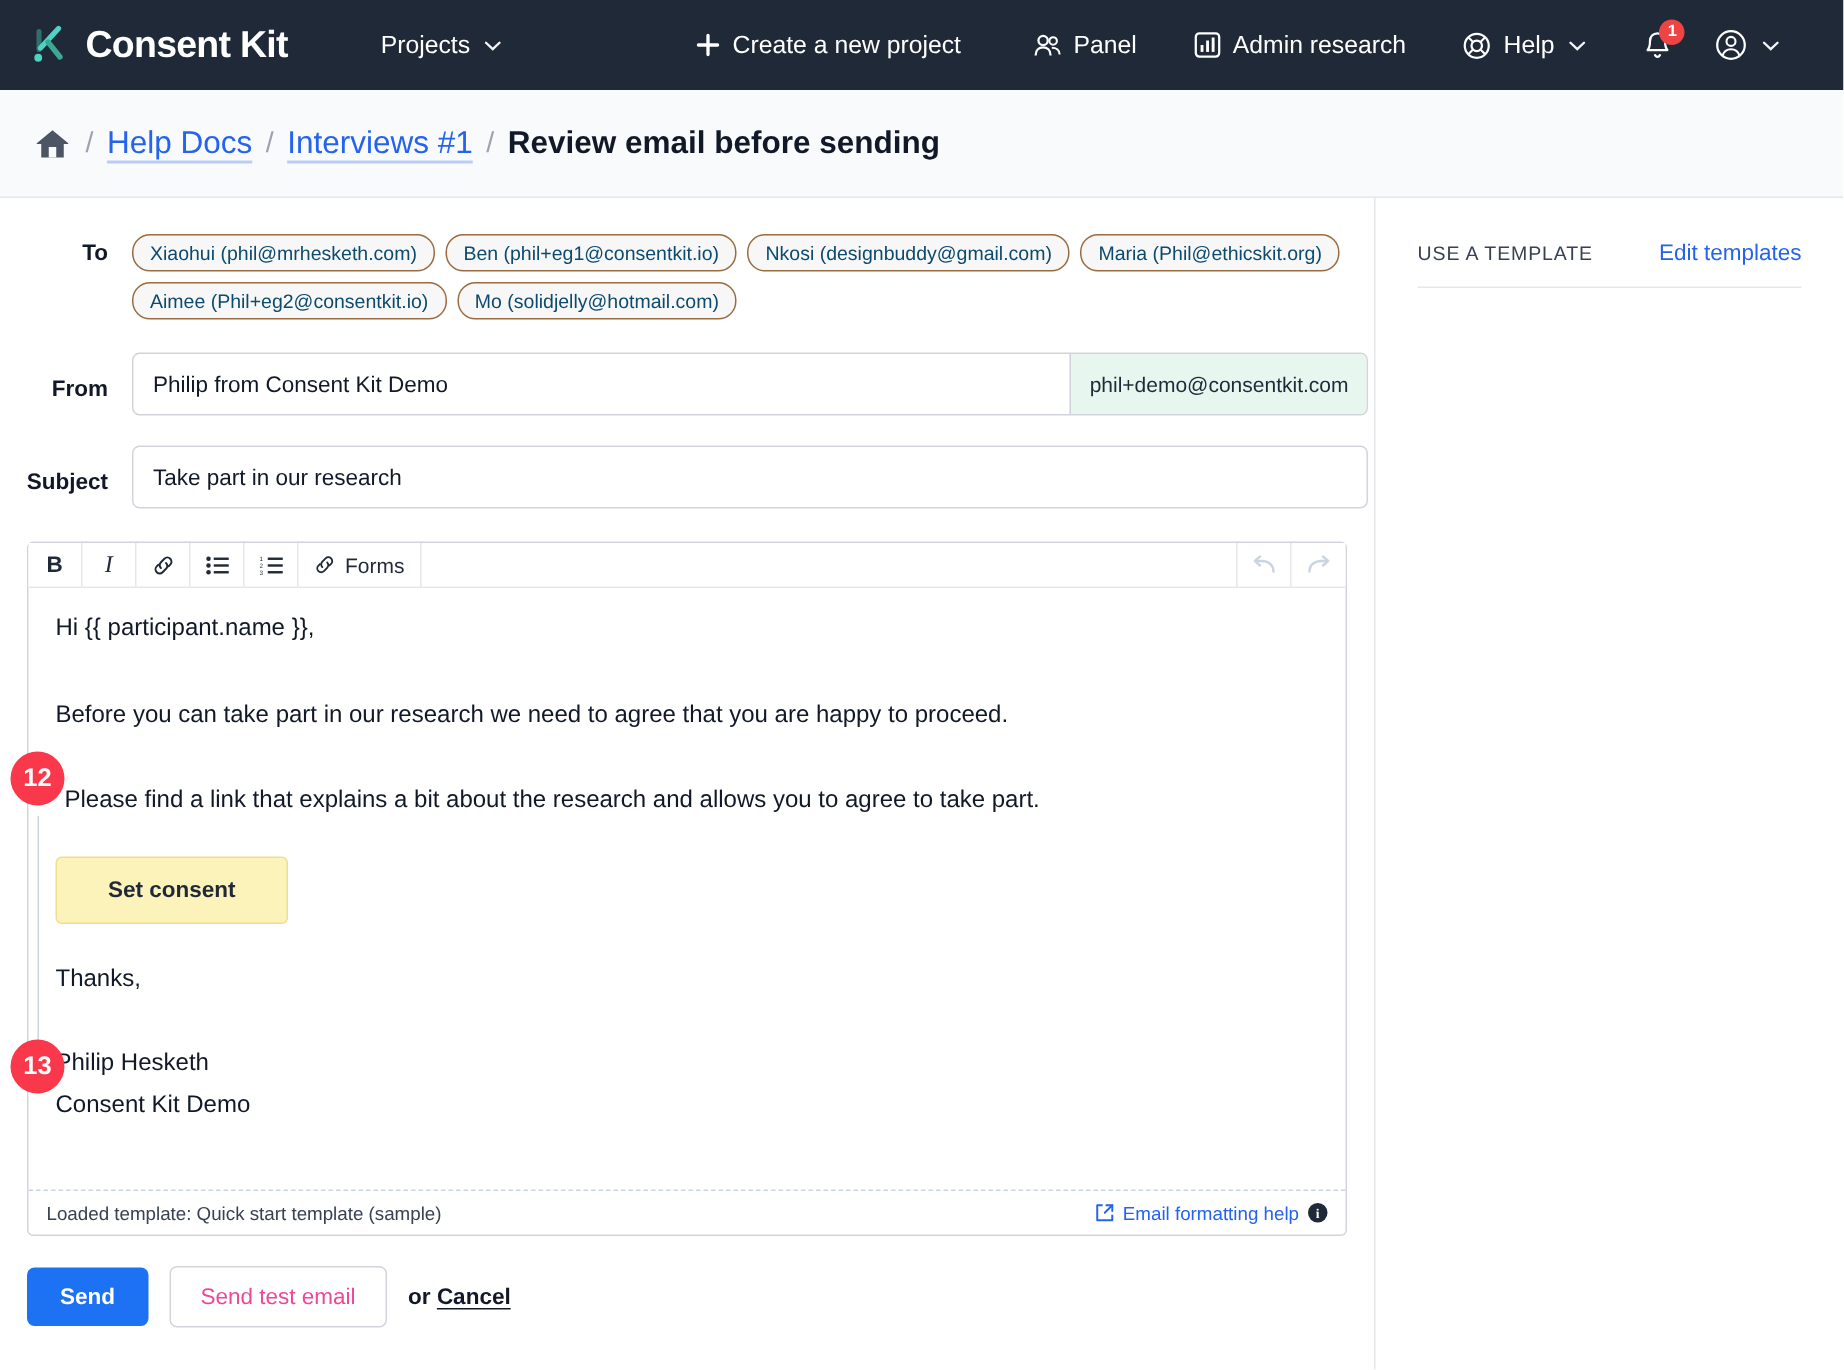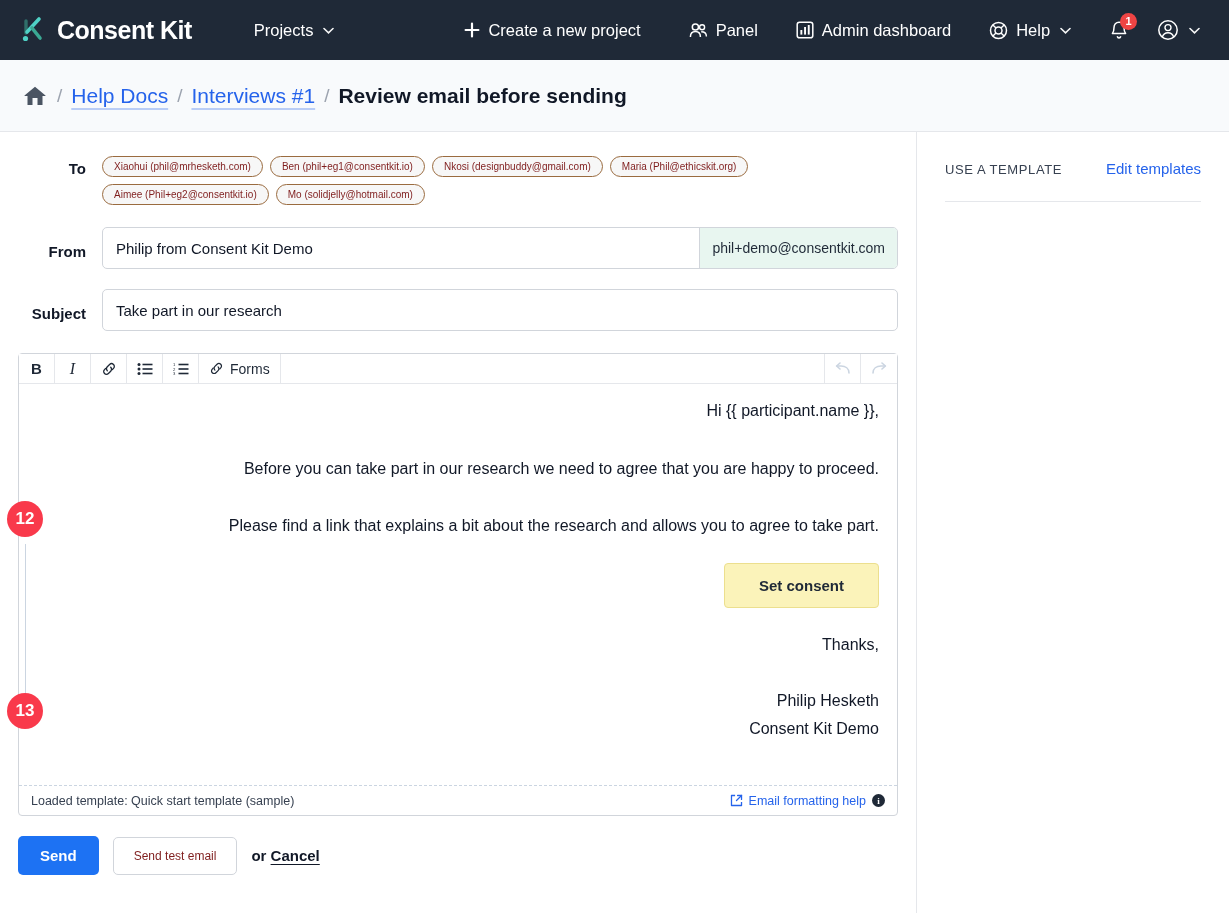--- a/index.html
+++ b/index.html
@@ -57,32 +57,32 @@
   }
   .crumb-sep { font-size: 19px; color: #9ca3af; }
   .crumb-current { font-size: 21px; font-weight: bold; color: #111827; }
 
   
   .page { display: flex; height: 781px; }
   .main { width: 917px; border-right: 1px solid #e5e7eb; position: relative; }
   .sidebar { flex: 1; padding: 28px 28px 0 28px; }
 
   
-  .row { display: flex; padding: 0 18px; }
+  .row { display: flex; padding: 0 4px; }
   .row-to { align-items: flex-start; padding-top: 22px; }
   .row-label {
     width: 84px; flex: none; text-align: right;
     font-size: 15px; font-weight: bold; color: #111827;
     padding-right: 16px; padding-top: 6px;
   }
   .chips { display: flex; flex-wrap: wrap; gap: 7px 7px; padding-top: 2px; }
   .chip {
     border: 1px solid #9a6b3f; border-radius: 12px;
-    background: #f7f7f7; color: #7f1d1d;
-    font-size: 10px; padding: 4px 11px;
+    background: #f7f7f7; color: #0c4a6e;
+    font-size: 13px; padding: 4px 11px;
     white-space: nowrap; cursor: pointer;
   }
 
   .row-from { margin-top: 22px; align-items: center; }
   .from-box {
     flex: 1; display: flex; height: 42px;
     border: 1px solid #d1d5db; border-radius: 5px;
     background: #fff; overflow: hidden;
   }
   .from-input {
@@ -120,21 +120,21 @@
     border-right: 1px solid #e5e7eb; cursor: pointer; color: #1f2937;
     font-size: 14px;
   }
   .tb-btn.wide { width: auto; padding: 0 10px; gap: 6px; font-size: 14px; }
   .tb-spacer { flex: 1; border-right: 1px solid #e5e7eb; }
   .tb-btn.disabled { color: #cbd5e1; border-right: 1px solid #e5e7eb; }
   .tb-btn.last { border-right: none; }
   .tb-bold { font-weight: bold; font-size: 15px; }
   .tb-italic { font-style: italic; font-family: "Liberation Serif", serif; font-size: 16px; }
 
-  .ebody { flex: 1; padding: 16px 18px 0 18px; overflow: hidden; text-align: right; }
+  .ebody { flex: 1; padding: 16px 18px 0 18px; overflow: hidden; }
   .ebody p { font-size: 16px; color: #111827; line-height: 1.35; }
   .p1 { margin-bottom: 36px; }
   .p2 { margin-bottom: 36px; }
   .p3 { margin-bottom: 26px; padding-left: 6px; }
   .consent-btn {
     display: inline-block; background: #fbf3ba; border: 1px solid #ecdf8e;
     border-radius: 4px; padding: 13px 34px;
     font-size: 15px; font-weight: bold; color: #1f2937;
     margin-bottom: 26px; cursor: pointer;
   }
@@ -158,41 +158,41 @@
   .actions {
     display: flex; align-items: center; gap: 14px;
     padding: 20px 18px 0 18px; position: relative;
   }
   .btn-send {
     background: #1d72f3; color: #fff; border: none; border-radius: 5px;
     font-size: 15px; font-weight: bold; padding: 11px 22px;
     cursor: pointer; font-family: inherit;
   }
   .btn-test {
-    background: #fff; color: #7f1d1d; border: 1px solid #d1d5db; border-radius: 5px;
-    font-size: 12px; padding: 11px 20px; cursor: pointer; font-family: inherit;
+    background: #fff; color: #ec4899; border: 1px solid #d1d5db; border-radius: 5px;
+    font-size: 15px; padding: 11px 20px; cursor: pointer; font-family: inherit;
   }
   .or-cancel { font-size: 15px; font-weight: bold; color: #111827; }
   .or-cancel .cancel { text-decoration: underline; text-underline-offset: 3px; cursor: pointer; }
 
   
   .badge {
     position: absolute; width: 36px; height: 36px; border-radius: 50%;
     background: #f9394b; color: #fff;
     display: flex; align-items: center; justify-content: center;
     font-size: 17px; font-weight: bold; z-index: 20;
   }
   .badge-line {
     position: absolute; width: 1px; background: #cbd5e1; z-index: 5;
   }
 
   
   .sb-head {
     display: flex; align-items: baseline; justify-content: space-between;
-    padding-bottom: 24px; border-bottom: 1px solid #e5e7eb;
+    padding-bottom: 14px; border-bottom: 1px solid #e5e7eb;
   }
   .sb-title { font-size: 13px; letter-spacing: .6px; color: #374151; }
   .sb-edit { font-size: 15px; color: #2563eb; cursor: pointer; }
   .tpl-list {
     margin-top: 20px; border: 1px solid #e5e7eb; border-radius: 4px; background: #fff;
   }
   .tpl-item {
     padding: 22px 16px; font-size: 15px; color: #2563eb;
     line-height: 1.45; cursor: pointer;
     border-bottom: 1px solid #e5e7eb;
@@ -253,21 +253,21 @@
 
   <div class="nav-item">
     <span class="ico">
       <svg width="18" height="18" viewBox="0 0 18 18">
         <rect x="1.2" y="1.2" width="15.6" height="15.6" rx="2.4" stroke="#fff" stroke-width="1.5" fill="none"></rect>
         <rect x="4.4" y="9" width="1.9" height="4.6" fill="#fff"></rect>
         <rect x="8.1" y="6" width="1.9" height="7.6" fill="#fff"></rect>
         <rect x="11.8" y="4" width="1.9" height="9.6" fill="#fff"></rect>
       </svg>
     </span>
-    <span>Admin dashboard</span>
+    <span>Admin research</span>
   </div>
 
   <div class="nav-gap-4"></div>
 
   <div class="nav-item">
     <span class="ico">
       <svg width="19" height="19" viewBox="0 0 19 19">
         <circle cx="9.5" cy="9.5" r="8" stroke="#fff" stroke-width="1.5" fill="none"></circle>
         <circle cx="9.5" cy="9.5" r="3.5" stroke="#fff" stroke-width="1.5" fill="none"></circle>
         <path d="M3.9 3.9 L7 7 M15.1 3.9 L12 7 M3.9 15.1 L7 12 M15.1 15.1 L12 12" stroke="#fff" stroke-width="1.4"></path>

